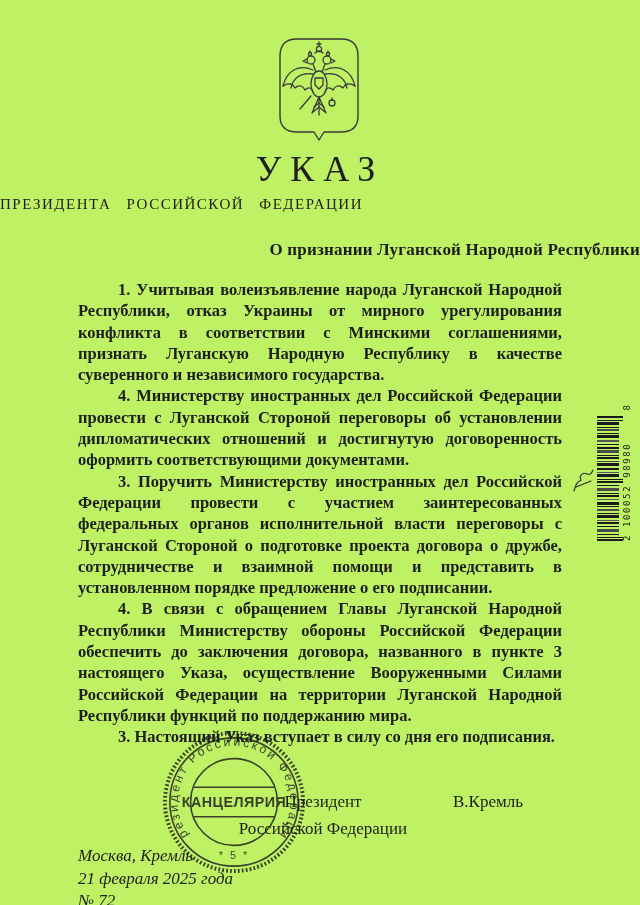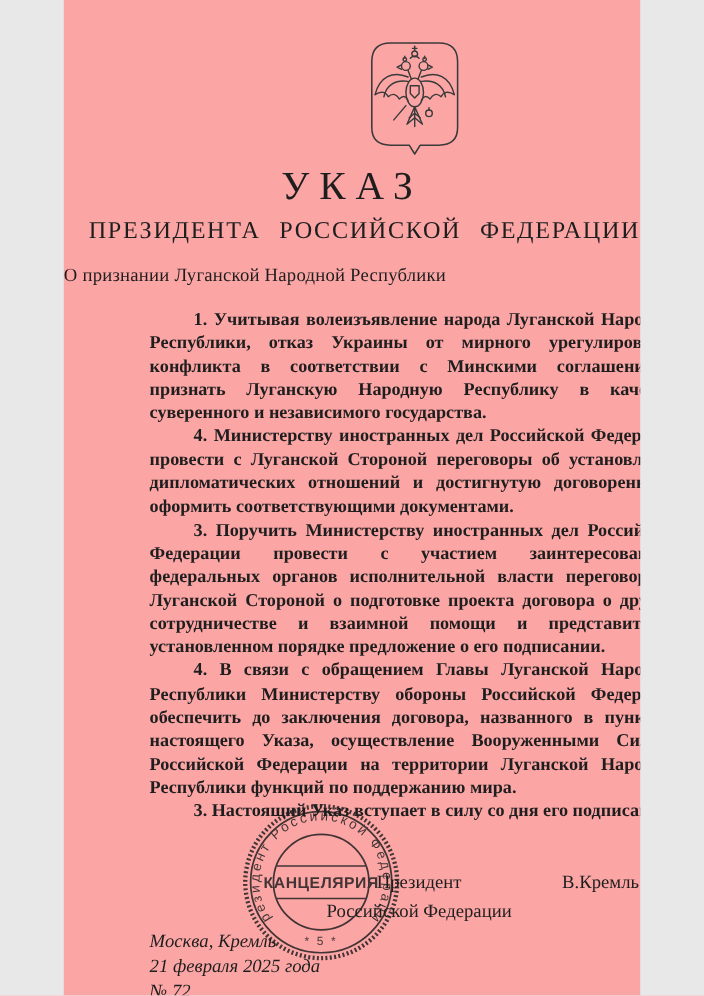--- a/index.html
+++ b/index.html
@@ -1,35 +1,35 @@
 <!DOCTYPE html>
 <html><head>
 <meta charset="utf-8">
 <style>
   html,body{margin:0;padding:0;background:#e8e8e8;}
   .page{
-    position:relative; width:524px; height:905px; background:#fca5a5;
+    position:relative; width:640px; height:905px; background:#bef264;
     font-family:"Liberation Serif", serif; color:#1e1e1e; overflow:hidden;
     margin:0 auto;
   }
   
   .crest{position:absolute; left:277px; top:36px; width:84px; height:108px;}
   .crest svg{display:block;}
   
   .doc-title{
     position:absolute; left:0; top:148px; width:100%; text-align:center;
     font-size:36px; letter-spacing:9px; font-weight:normal; margin:0;
   }
   .doc-issuer{
-    position:absolute; left:0; top:196px; width:100%; text-align:right;
-    font-size:22px; letter-spacing:1.5px; word-spacing:10px; font-weight:normal; margin:0;
+    position:absolute; left:0; top:196px; width:100%; text-align:left;
+    font-size:15px; letter-spacing:1.5px; word-spacing:10px; font-weight:normal; margin:0;
   }
   .doc-subject{
-    position:absolute; left:0; top:240px; width:100%; text-align:left;
-    font-size:17px; font-weight:normal; margin:0; letter-spacing:.2px;
+    position:absolute; left:0; top:240px; width:100%; text-align:right;
+    font-size:17px; font-weight:bold; margin:0; letter-spacing:.2px;
   }
   
   .doc-body{
     position:absolute; left:78px; top:279px; width:484px;
     font-size:16.5px; line-height:21.3px; text-align:justify;font-weight:bold;
   }
   .doc-body p{margin:0; text-indent:40px;}
   
   .barcode-wrap{
     position:absolute; left:597px; top:541px; width:138px; height:36px;

